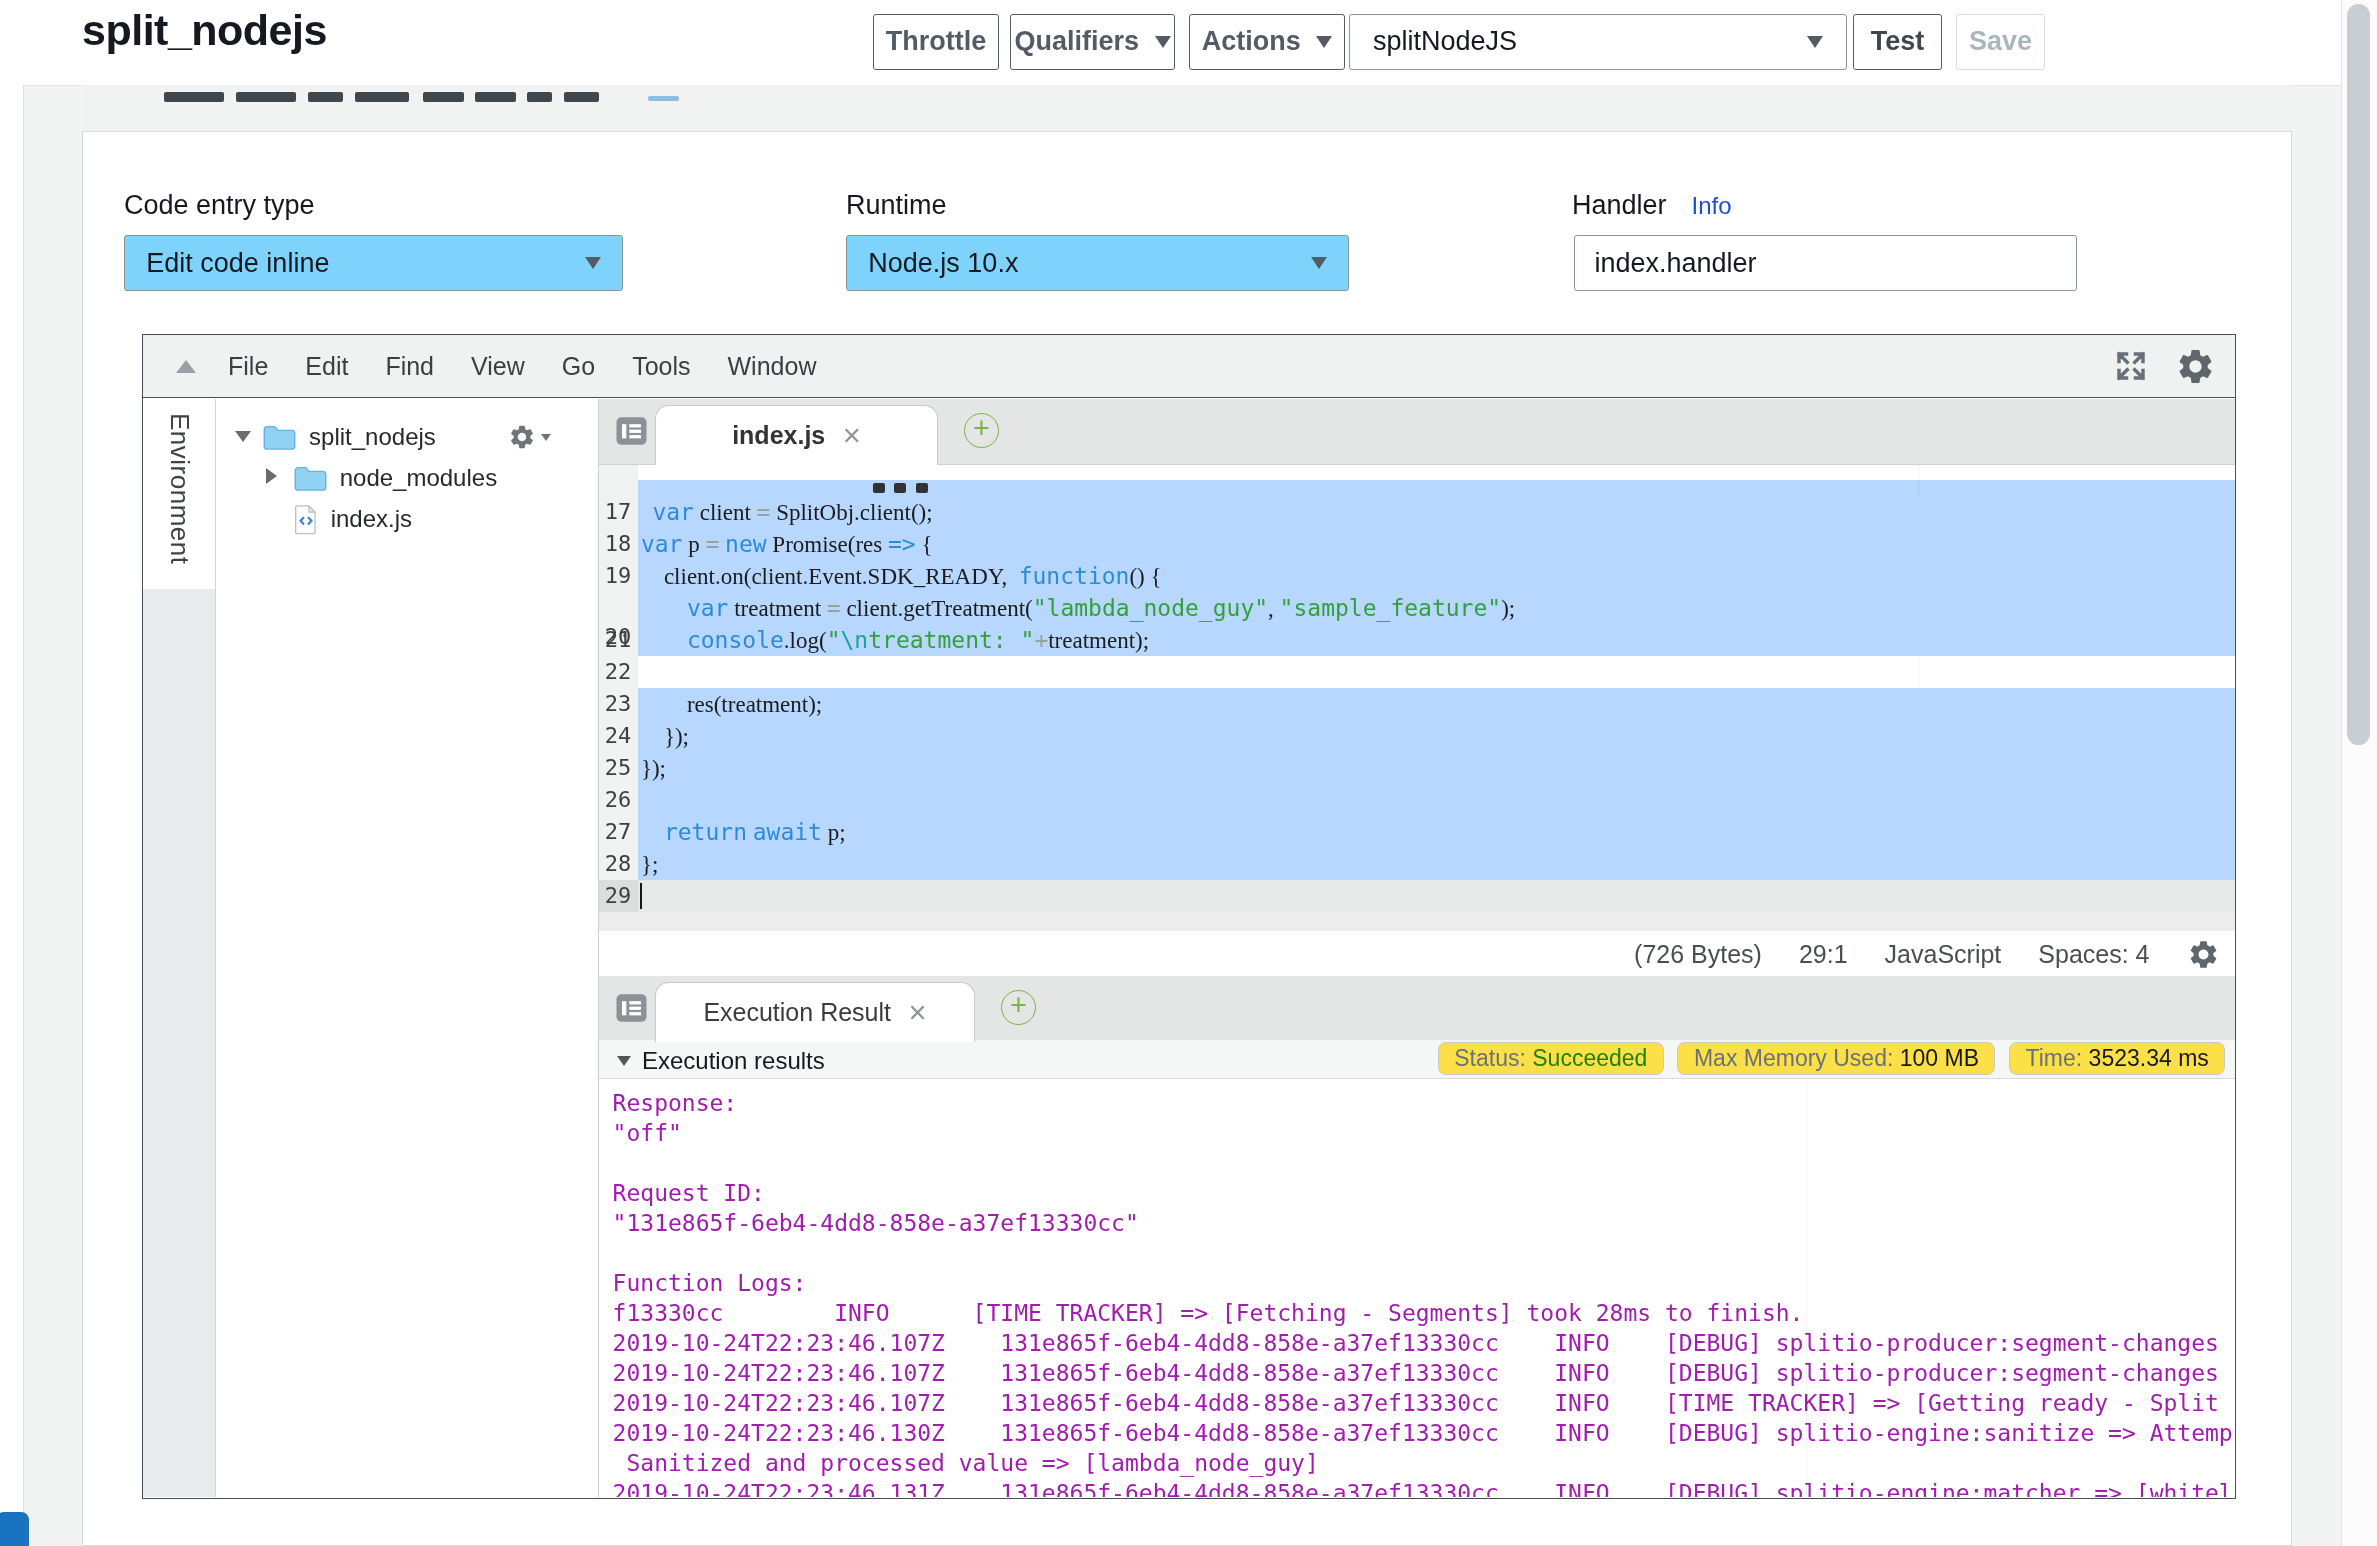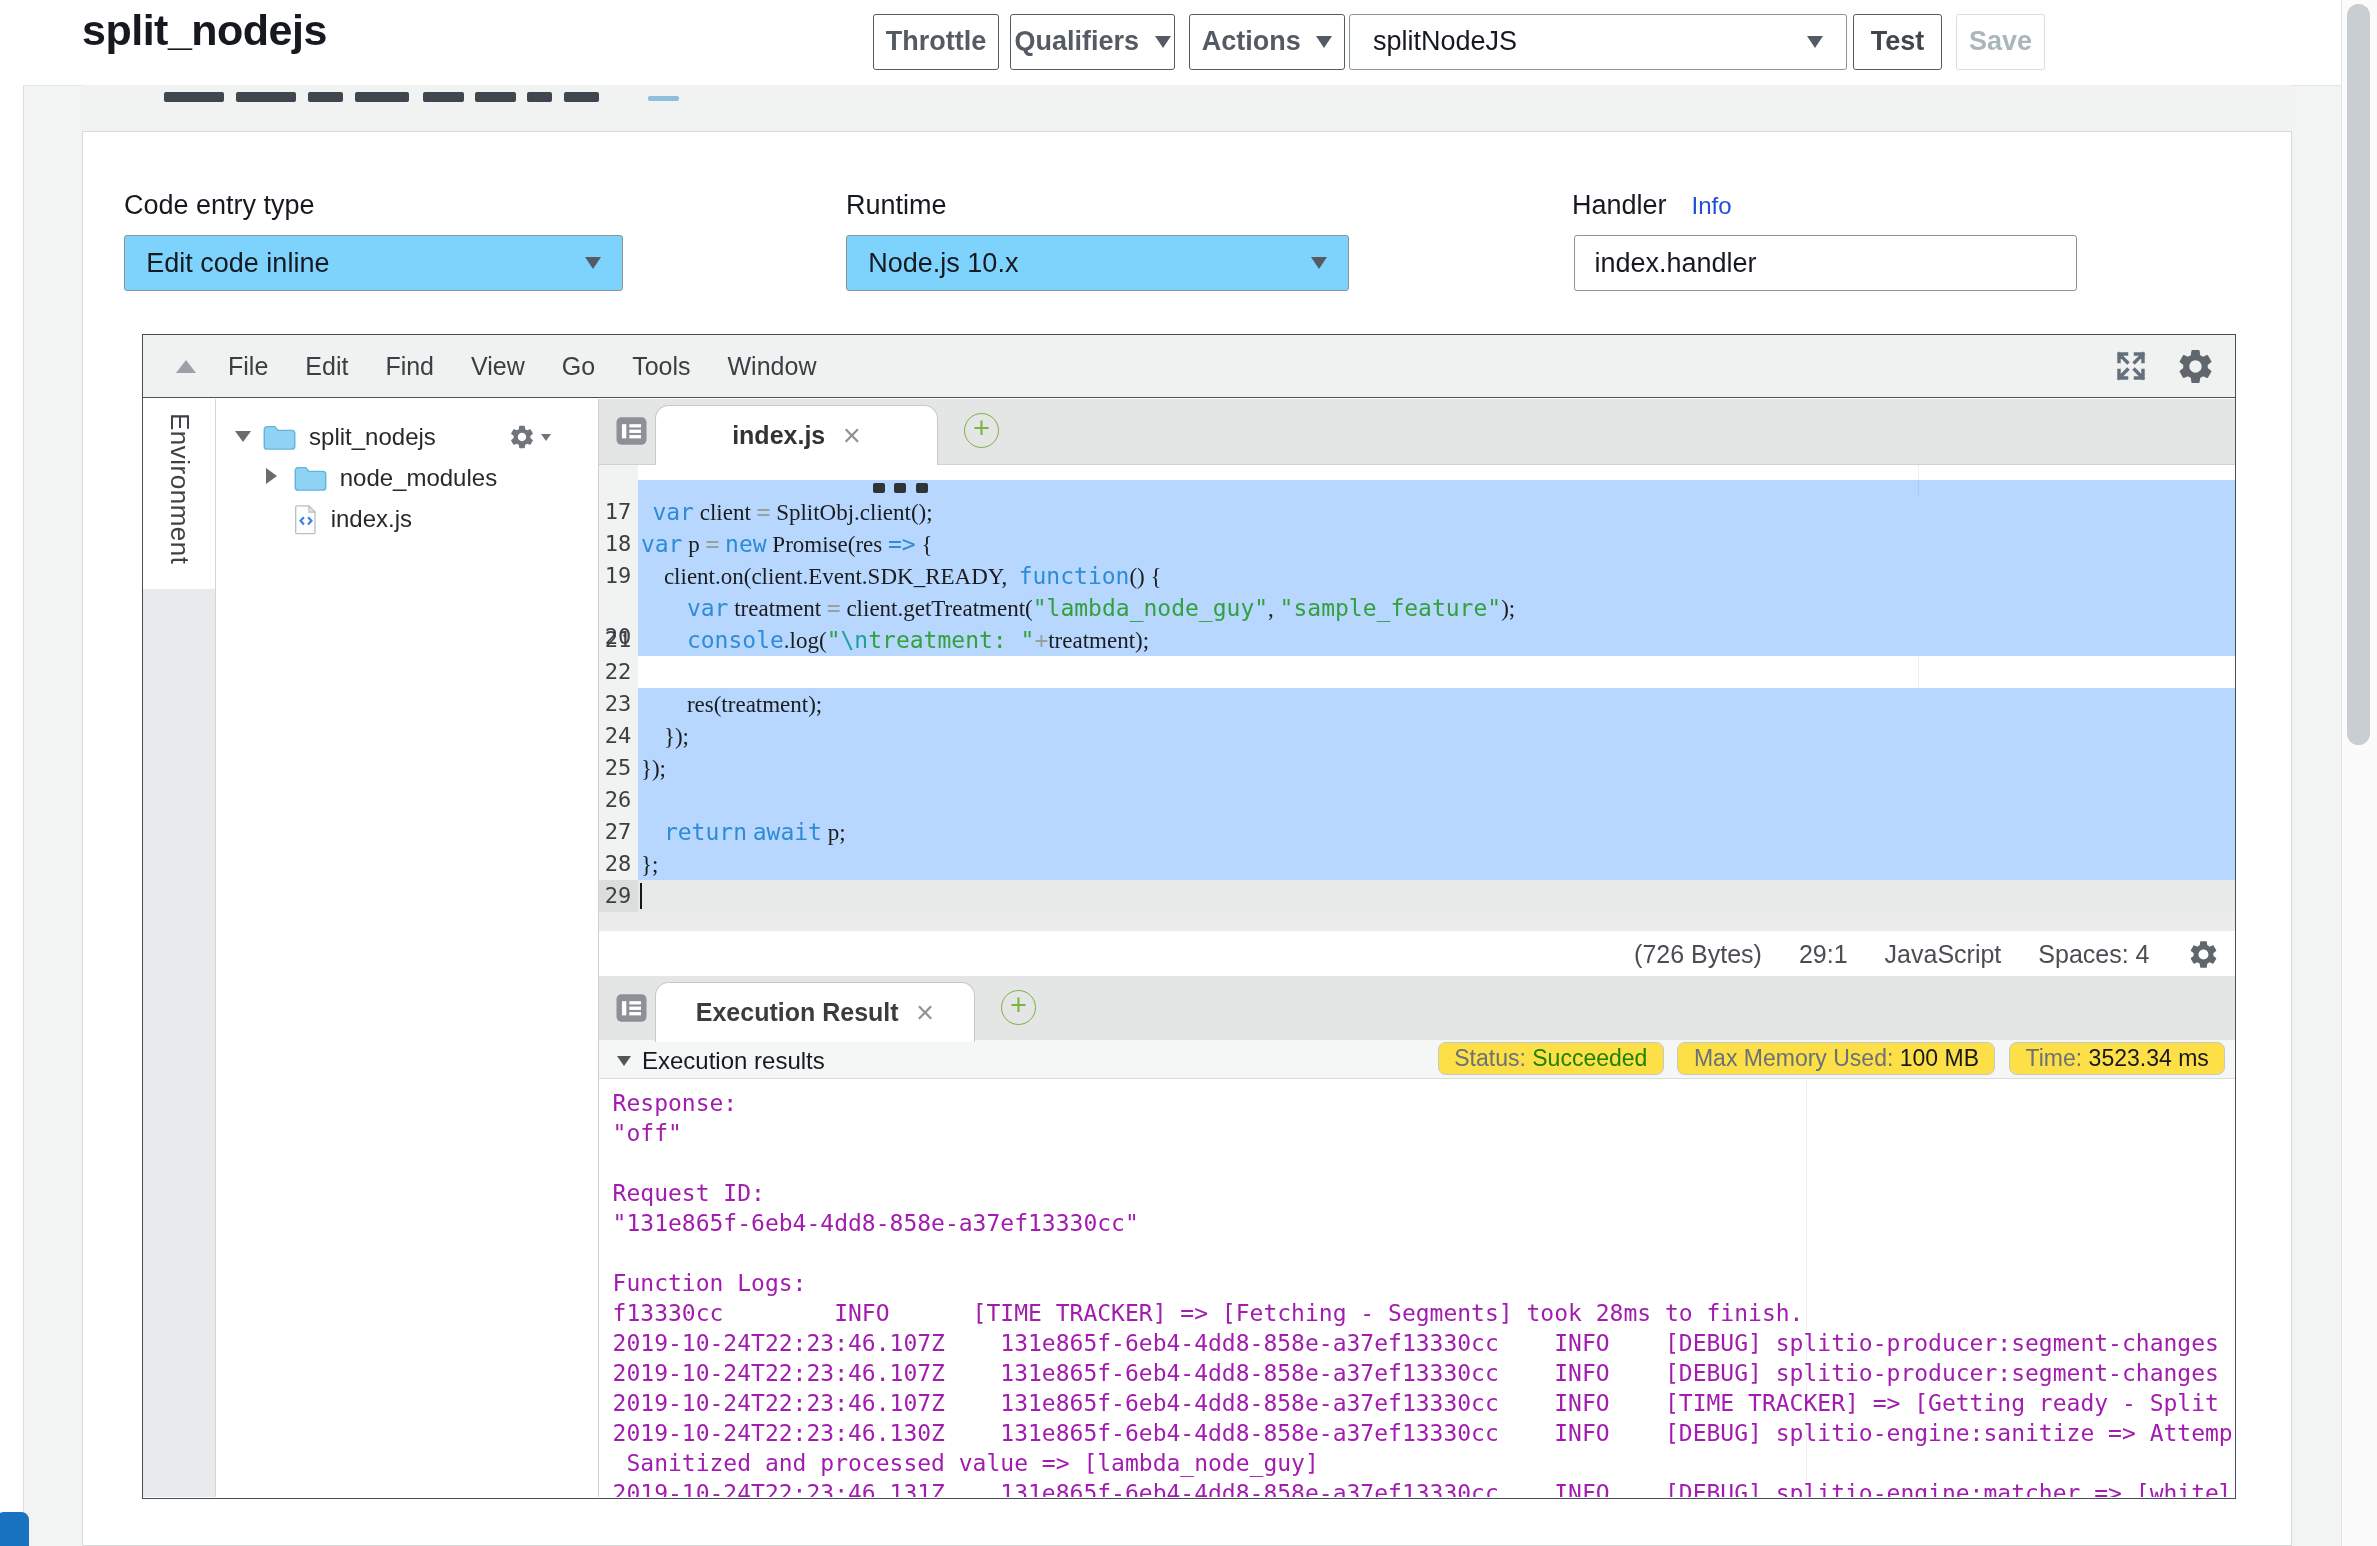--- a/index.html
+++ b/index.html
@@ -59,21 +59,21 @@
   .tree-gear{margin-left:auto;margin-right:47px;display:flex;align-items:center;line-height:0;}
   .mini-caret{display:inline-block;width:0;height:0;border-left:5.8px solid transparent;border-right:5.8px solid transparent;border-top:7.8px solid #6f757a;margin-left:4.9px;}
 
   .tabbar{position:absolute;left:456px;width:1636px;height:66px;background:#e4e5e5;border-bottom:1px solid #cfd2d2;box-sizing:border-box;}
   .code-tabbar{top:64px;}
   .result-tabbar{top:641px;}
   .tablist-icon{position:absolute;left:15.5px;top:16.5px;line-height:0;cursor:pointer;}
   .tab{position:absolute;left:56px;top:5.8px;height:60px;background:#fff;border:1px solid #c6c9c9;border-bottom:none;border-radius:13.6px 13.6px 0 0;
        box-sizing:border-box;display:flex;align-items:center;justify-content:center;gap:17.5px;z-index:2;cursor:pointer;}
   .tab-label{font-size:25px;font-weight:700;color:#333;}
-  .tab-label.reg{font-weight:700;color:#3c3c3c;text-align:center;}
+  .tab-label.reg{font-weight:400;color:#3c3c3c;text-align:center;}
   .tab-close{font-size:31px;color:#8d9296;cursor:pointer;line-height:1;}
   .plus-circle{position:absolute;top:13.6px;width:35px;height:35px;border:1.9px solid #7CB342;border-radius:50%;box-sizing:border-box;
        color:#7CB342;font-size:29px;line-height:29px;text-align:center;cursor:pointer;font-weight:400;}
 
   
   .gutter{position:absolute;left:456px;top:130px;width:39px;height:447px;background:#f1f2f2;}
   .gut-num{position:absolute;right:6.8px;font-family:"DejaVu Sans Mono",monospace;font-size:22px;line-height:32px;color:#3d4043;}
   .gut-cell-act{position:absolute;left:0;top:415px;width:39px;height:32px;background:#dcdddd;}
   .code-area{position:absolute;left:495px;top:130px;width:1597px;height:447px;background:#fff;overflow:hidden;cursor:text;}
   .code-row{position:absolute;left:0;width:100%;height:32px;line-height:32px;font-family:"DejaVu Sans Mono",monospace;font-size:23px;white-space:pre;padding-left:2.9px;box-sizing:border-box;}

